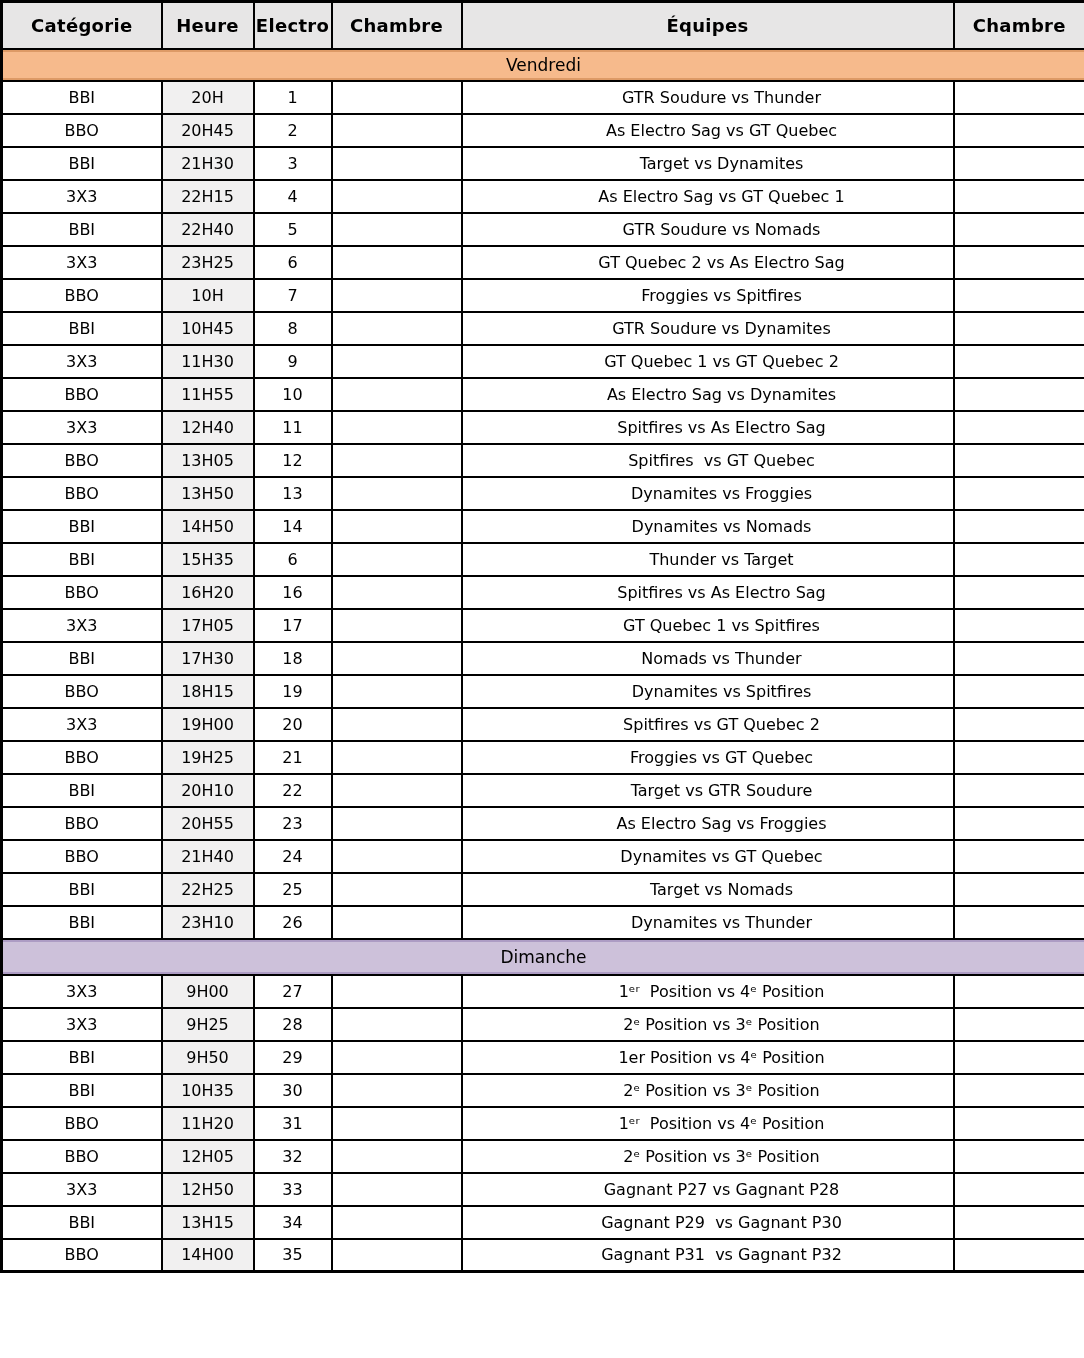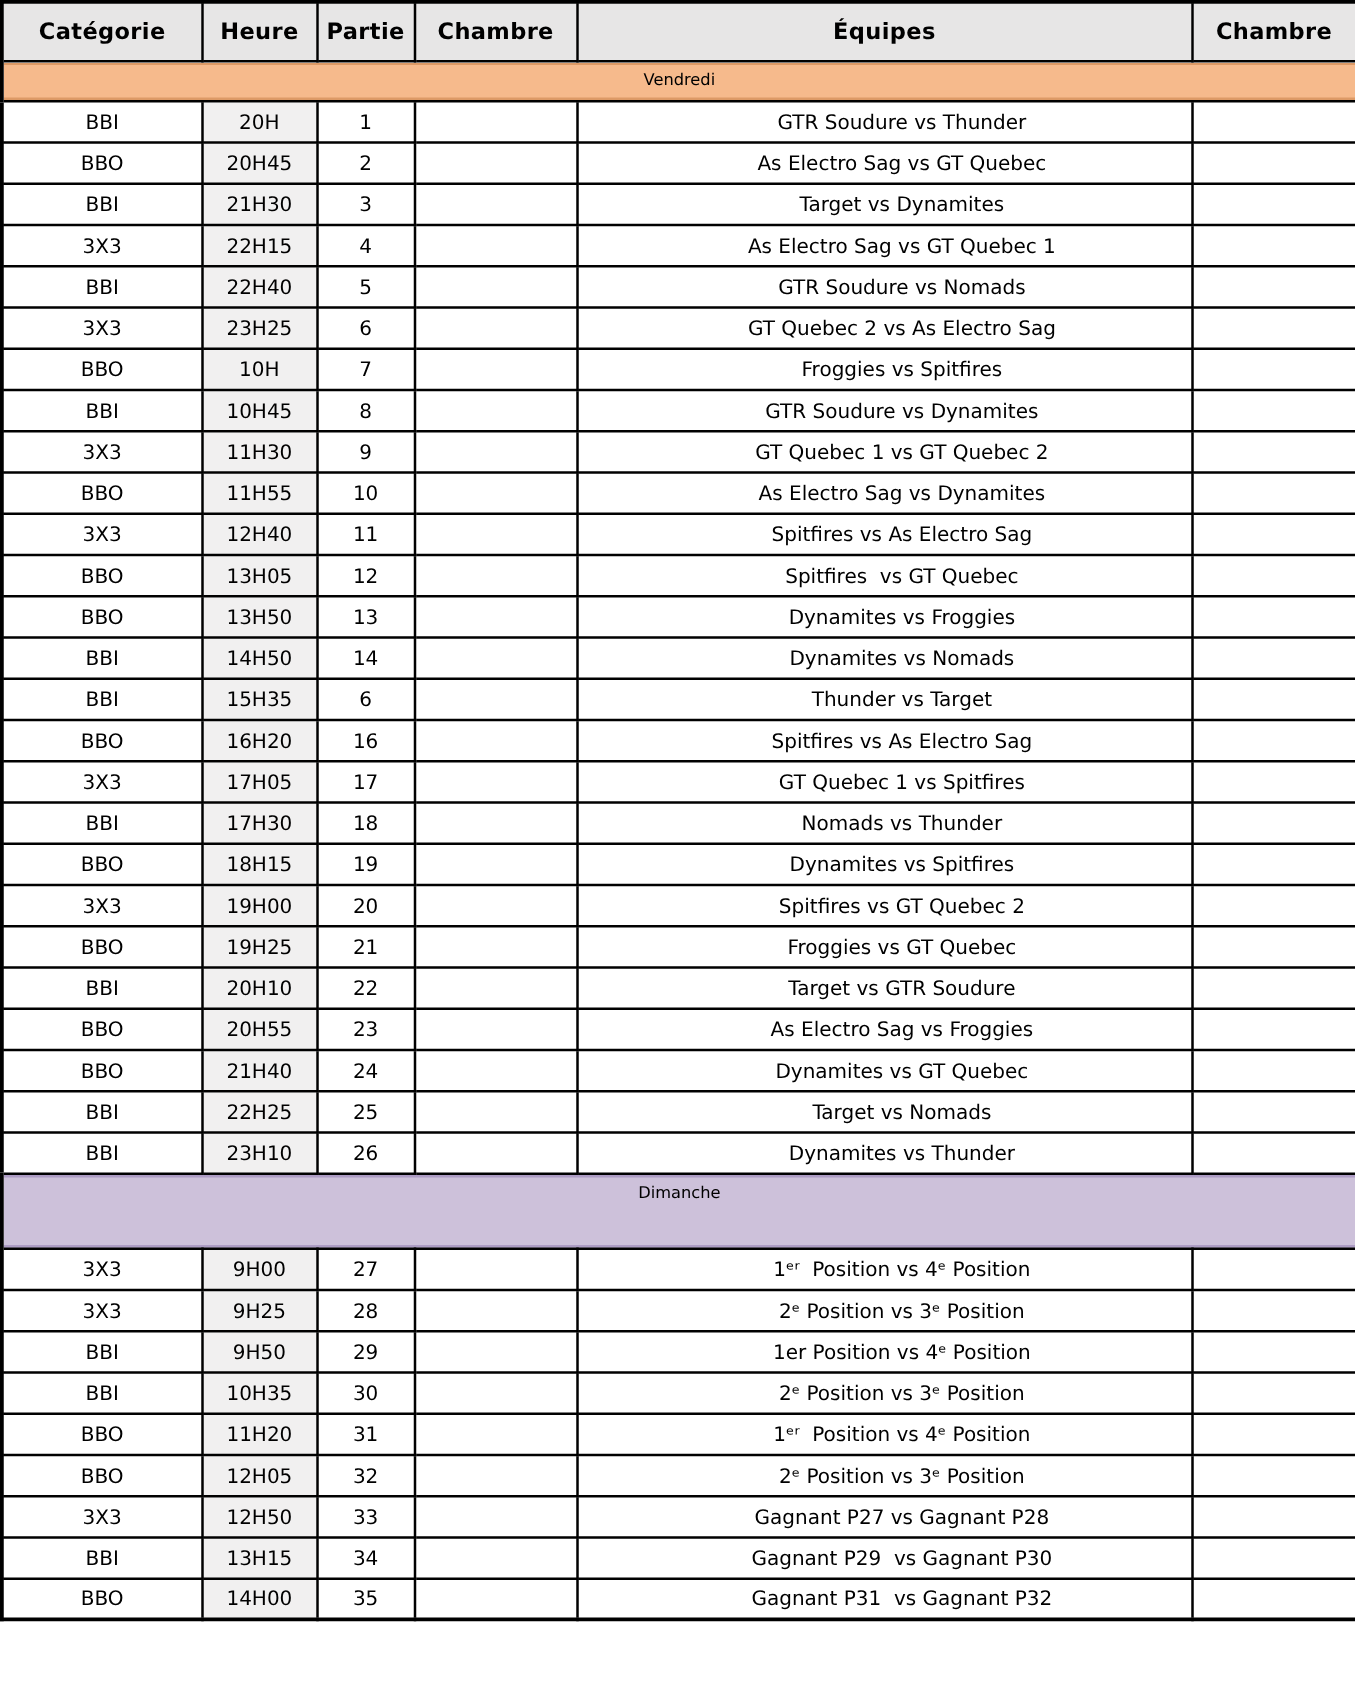--- a/index.html
+++ b/index.html
@@ -27,26 +27,26 @@
   }
   thead tr { height: 47px; }
   thead th {
     background: var(--header-bg, #E7E6E6);
     font-size: 18px;
     font-weight: bold;
     letter-spacing: 0.3px;
   }
   tr.band { height: 32px; }
   tr.band td {
-    font-size: 13px;
+    font-size: 17px;
     border-left: 3px solid #000;
     border-right: 3px solid #0f766e;
     box-shadow: inset 0 2px 0 var(--edge, transparent), inset 0 -2px 0 var(--edge, transparent);
   }
-  tr.band.tall { height: 60px; }
+  tr.band.tall { height: 36px; }
   tr.band.tall td {
     vertical-align: top;
     padding-top: 7px;
   }
   tr.data-row { height: 33px; }
   tr.data-row td { font-size: 16px; }
   tr.data-row td.heure { background: var(--heure-bg, #F1F0F0); }
   tr.data-row td.eq { white-space: pre; padding-left: 28px; }
   tr.data-row td.eq.shifted { }
 </style>
@@ -60,21 +60,21 @@
       <col style="width:92px">
       <col style="width:78px">
       <col style="width:130px">
       <col style="width:492px">
       <col style="width:132px">
     </colgroup>
     <thead>
       <tr>
         <th>Catégorie</th>
         <th>Heure</th>
-        <th>Partie</th>
+        <th>Electro</th>
         <th>Chambre</th>
         <th>Équipes</th>
         <th>Chambre</th>
       </tr>
     </thead>
     <tbody>
         <tr class="band">
           <td colspan="6" style="background: rgb(246, 186, 140); --edge: #DD9A66;">Vendredi</td>
         </tr>
         <tr class="data-row">

